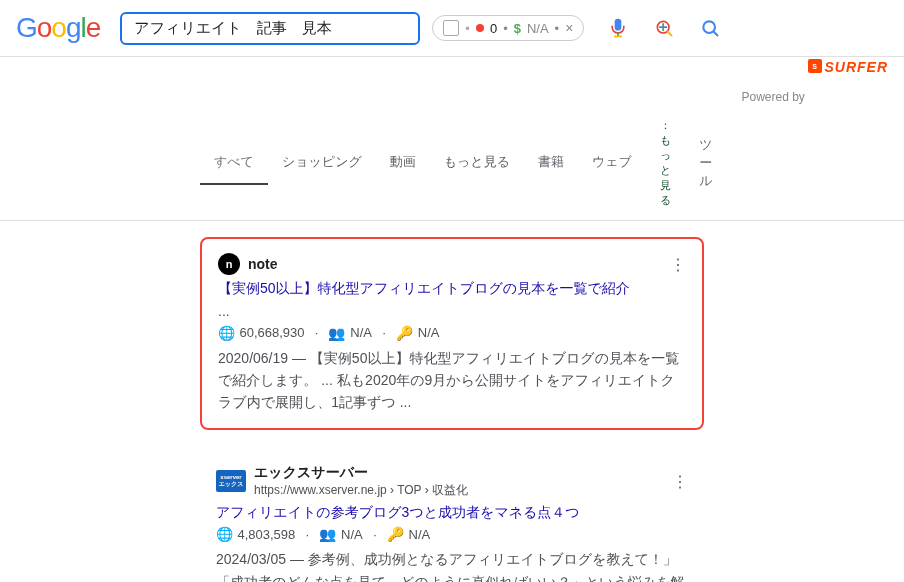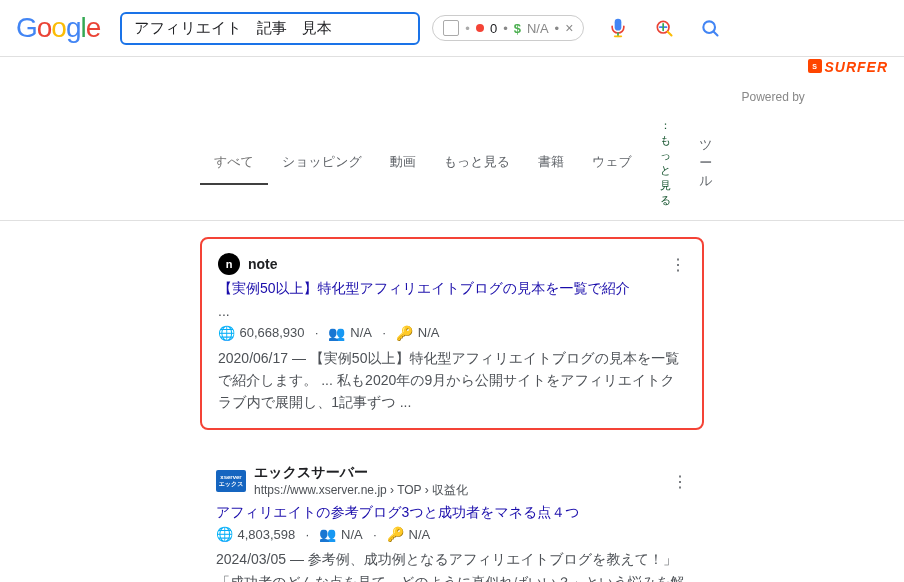--- a/index.html
+++ b/index.html
@@ -377,21 +377,21 @@
       <div class="metric-item">
         <span class="metric-icon">👥</span>
         <span>N/A</span>
       </div>
       <span>·</span>
       <div class="metric-item">
         <span class="metric-icon">🔑</span>
         <span>N/A</span>
       </div>
     </div>
-    <div class="result-snippet">2020/06/17 — 【実例50以上】特化型アフィリエイトブログの見本を一覧で紹介します。 ... 私も2020年の9月から公開サイトをアフィリエイトクラブ内で展開し、1記事ずつ ...</div>
+    <div class="result-snippet">2020/06/19 — 【実例50以上】特化型アフィリエイトブログの見本を一覧で紹介します。 ... 私も2020年の9月から公開サイトをアフィリエイトクラブ内で展開し、1記事ずつ ...</div>
   </div>
 
   <div class="result-card-normal">
     <div class="result-source">
       <div class="site-icon-xserver" style="font-size:6px;line-height:1.2;">xserver<br>エックス</div>
       <div class="source-info">
         <div class="source-name">エックスサーバー</div>
         <div class="source-url">https://www.xserver.ne.jp › TOP › 収益化</div>
       </div>
       <span class="source-more">⋮</span>

